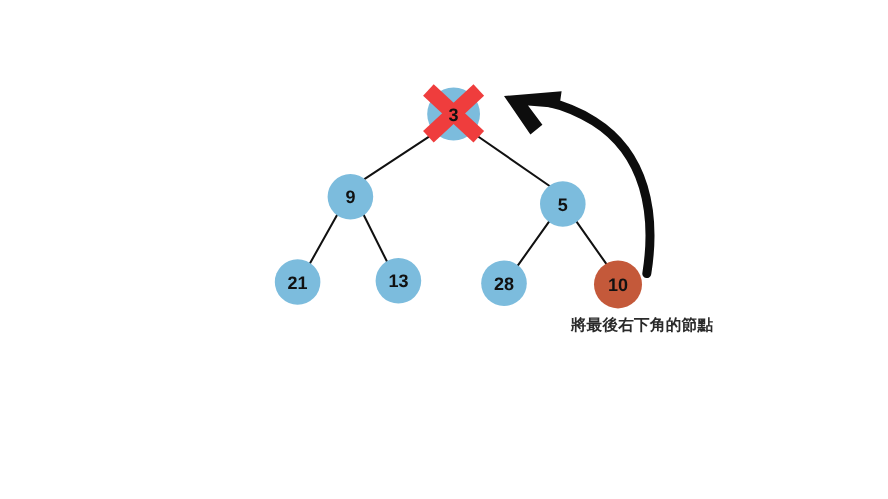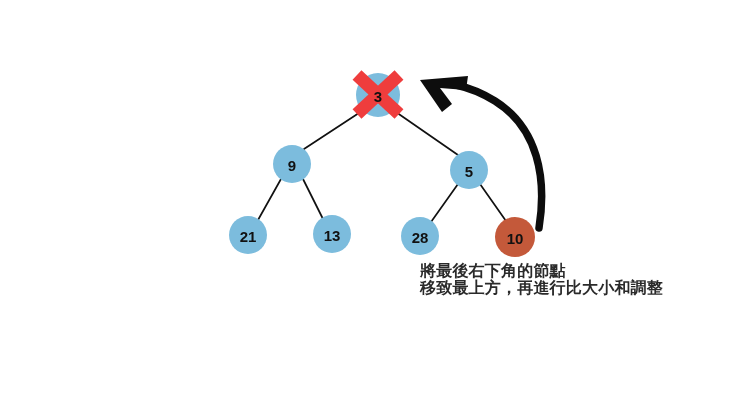--- a/index.html
+++ b/index.html
@@ -57,24 +57,24 @@
   }
   .move-arrow-head {
     fill: #0d0d0d;
     stroke: none;
   }
   .caption-block {
     position: absolute;
     left: 420px;
     top: 262px;
     width: 230px;
-    text-align: left;
+    text-align: center;
     font-family: "Liberation Sans", "DejaVu Sans", sans-serif;
     font-weight: bold;
-    font-size: 16px;
+    font-size: 13px;
     line-height: 17px;
     color: #2a2a2a;
     letter-spacing: 0.2px;
   }
   .caption-line {
     display: block;
     white-space: nowrap;
   }
 </style>
 </head>
@@ -147,16 +147,15 @@
                L 440 88
                L 452 104
                L 442 112
                Z"></path>
     </g>
 
   </svg>
 
   <div class="caption-block">
     <span class="caption-line">將最後右下角的節點</span>
-    <span class="caption-line">移致最上方，再進行比大小和調整</span>
   </div>
 
 </div>
 
 </body></html>

